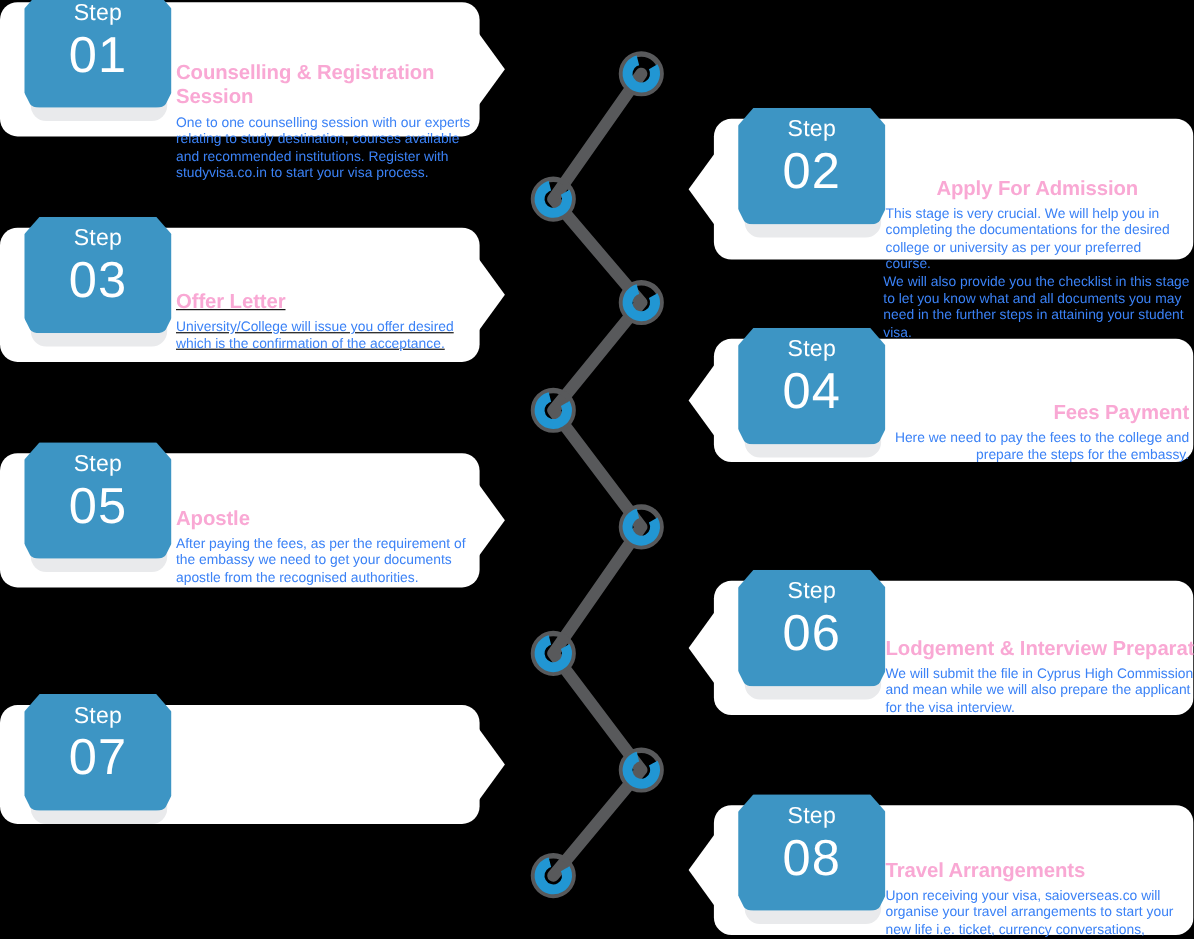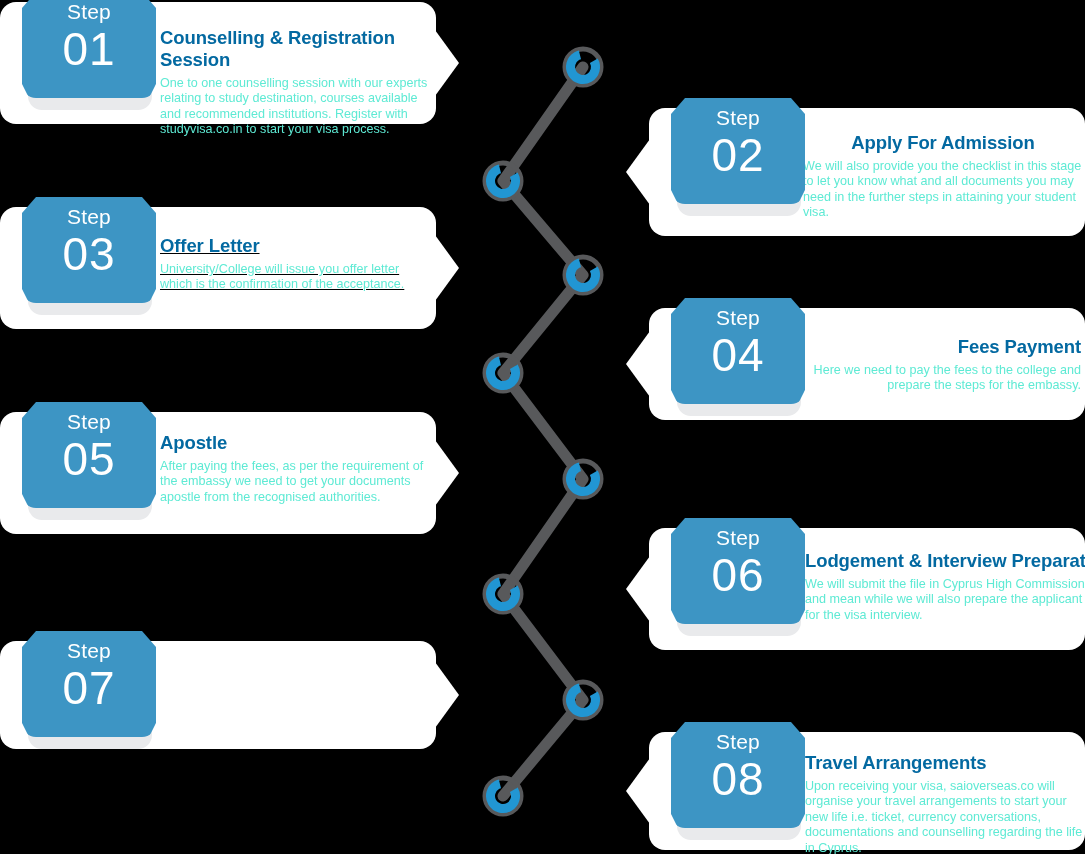--- a/index.html
+++ b/index.html
@@ -118,28 +118,29 @@
     margin-top: -2px;
     text-align: center;
   }
 
   
   .txt { position: absolute; z-index: 11; }
   .txt h3 {
     font-size: 18.5px;
     line-height: 22px;
     font-weight: 700;
-    color: #0369a1;
+    color: #f9a8d4;
     letter-spacing: -0.1px;
     margin-bottom: 5px;
+    margin-top: 28px;
   }
   .txt p {
     font-size: 12.6px;
     line-height: 15.4px;
-    color: #5eead4;
+    color: #3b82f6;
     font-weight: 400;
   }
 
   
 
   
   #step-1            { left: 0px;   top: 2px;   width: 436px; }
   #step-1 .card      { width: 436px; height: 122px; }
   #step-1 .badge-wrap{ left: 22px;  top: -10px; }
   #step-1 .txt       { left: 160px; top: 25px;  width: 272px; }
@@ -258,38 +259,39 @@
     </div>
     <div class="badge-wrap">
       <div class="badge-shadow"></div>
       <div class="badge">
         <span class="b-word">Step</span>
         <span class="b-num">02</span>
       </div>
     </div>
     <div class="txt">
       <h3>Apply For Admission</h3>
+      <p>This stage is very crucial. We will help you in completing the documentations for the desired college or university as per your preferred course.</p>
       <p class="overflow">We will also provide you the checklist in this stage to let you know what and all documents you may need in the further steps in attaining your student visa.</p>
     </div>
   </div>
 
   <div class="step left" id="step-3">
     <div class="card">
       <div class="card-tab"></div>
     </div>
     <div class="badge-wrap">
       <div class="badge-shadow"></div>
       <div class="badge">
         <span class="b-word">Step</span>
         <span class="b-num">03</span>
       </div>
     </div>
     <div class="txt">
       <h3>Offer Letter</h3>
-      <p>University/College will issue you offer letter which is the confirmation of the acceptance.</p>
+      <p>University/College will issue you offer desired which is the confirmation of the acceptance.</p>
     </div>
   </div>
 
   <div class="step right" id="step-4">
     <div class="card">
       <div class="card-tab"></div>
     </div>
     <div class="badge-wrap">
       <div class="badge-shadow"></div>
       <div class="badge">

